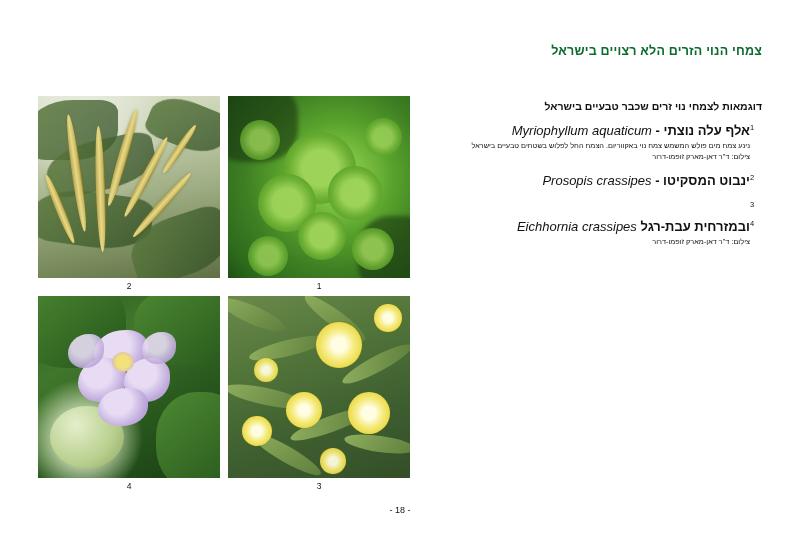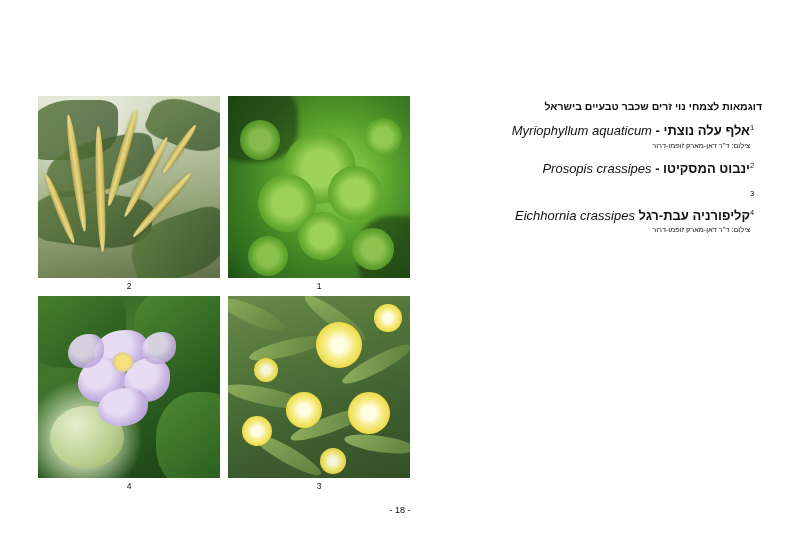--- a/index.html
+++ b/index.html
@@ -203,20 +203,21 @@
     text-align: center;
     font-size: 9px;
     color: #111;
   }
 </style>
 </head>
 <body>
 
 <div class="page">
 
+  <div class="page-header">צמחי הנוי הזרים הלא רצויים בישראל</div>
 
   <div class="figures">
 
     <div class="fig-row">
 
       <div class="fig">
         <div class="fig-img img-acacia">
           <div class="leafy" style="left:-10px;top:4px;width:90px;height:60px;"></div>
           <div class="leafy" style="left:8px;top:44px;width:110px;height:50px;transform:rotate(-12deg);"></div>
           <div class="leafy" style="left:-6px;top:96px;width:120px;height:55px;transform:rotate(8deg);"></div>
@@ -297,20 +298,21 @@
   <div class="text-col">
     <div class="section-title">דוגמאות לצמחי נוי זרים שכבר טבעיים בישראל</div>
 
     <div class="entry">
       <div class="entry-num">1</div>
       <div class="entry-body">
         <div class="entry-head">
           <span>אלף עלה נוצתי -</span>
           <span class="latin">Myriophyllum aquaticum</span>
         </div>
+        <div class="entry-text">נינע צמח מים פולש המשמש צמח נוי באקווריום. הצמח החל לפלוש בשטחים טבעיים בישראל</div>
         <div class="entry-credit">צילום: ד"ר דאן-מארק זופמו-דרור</div>
       </div>
     </div>
 
     <div class="entry">
       <div class="entry-num">2</div>
       <div class="entry-body">
         <div class="entry-head">
           <span>ינבוט המסקיטו -</span>
           <span class="latin">Prosopis crassipes</span>
@@ -323,21 +325,21 @@
       <div class="entry-num">3</div>
       <div class="entry-body">
         <div class="entry-credit"></div>
       </div>
     </div>
 
     <div class="entry">
       <div class="entry-num">4</div>
       <div class="entry-body">
         <div class="entry-head">
-          <span>קליפורניה עבת-רגל</span>
+          <span>ובמזרחית עבת-רגל</span>
           <span class="latin">Eichhornia crassipes</span>
         </div>
         <div class="entry-credit">צילום: ד"ר דאן-מארק זופמו-דרור</div>
       </div>
     </div>
 
   </div>
 
   <div class="page-number">- 18 -</div>
 

